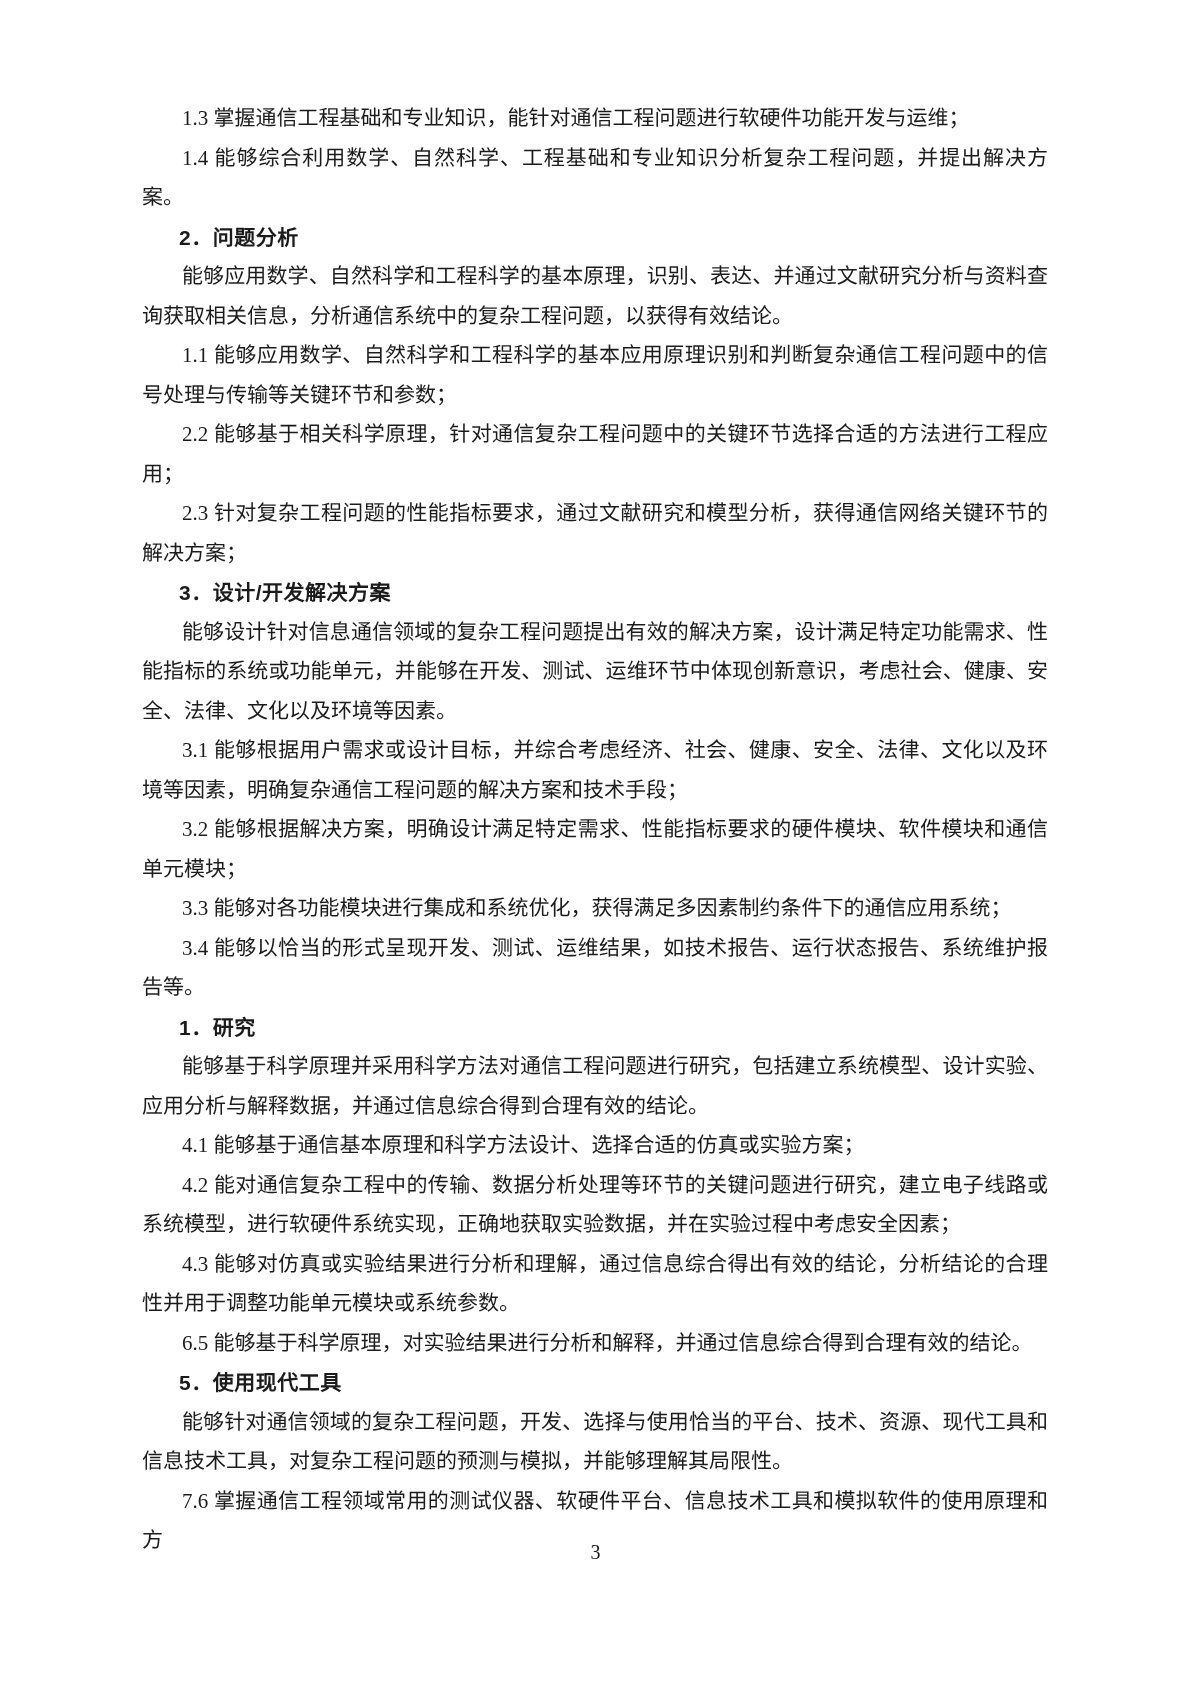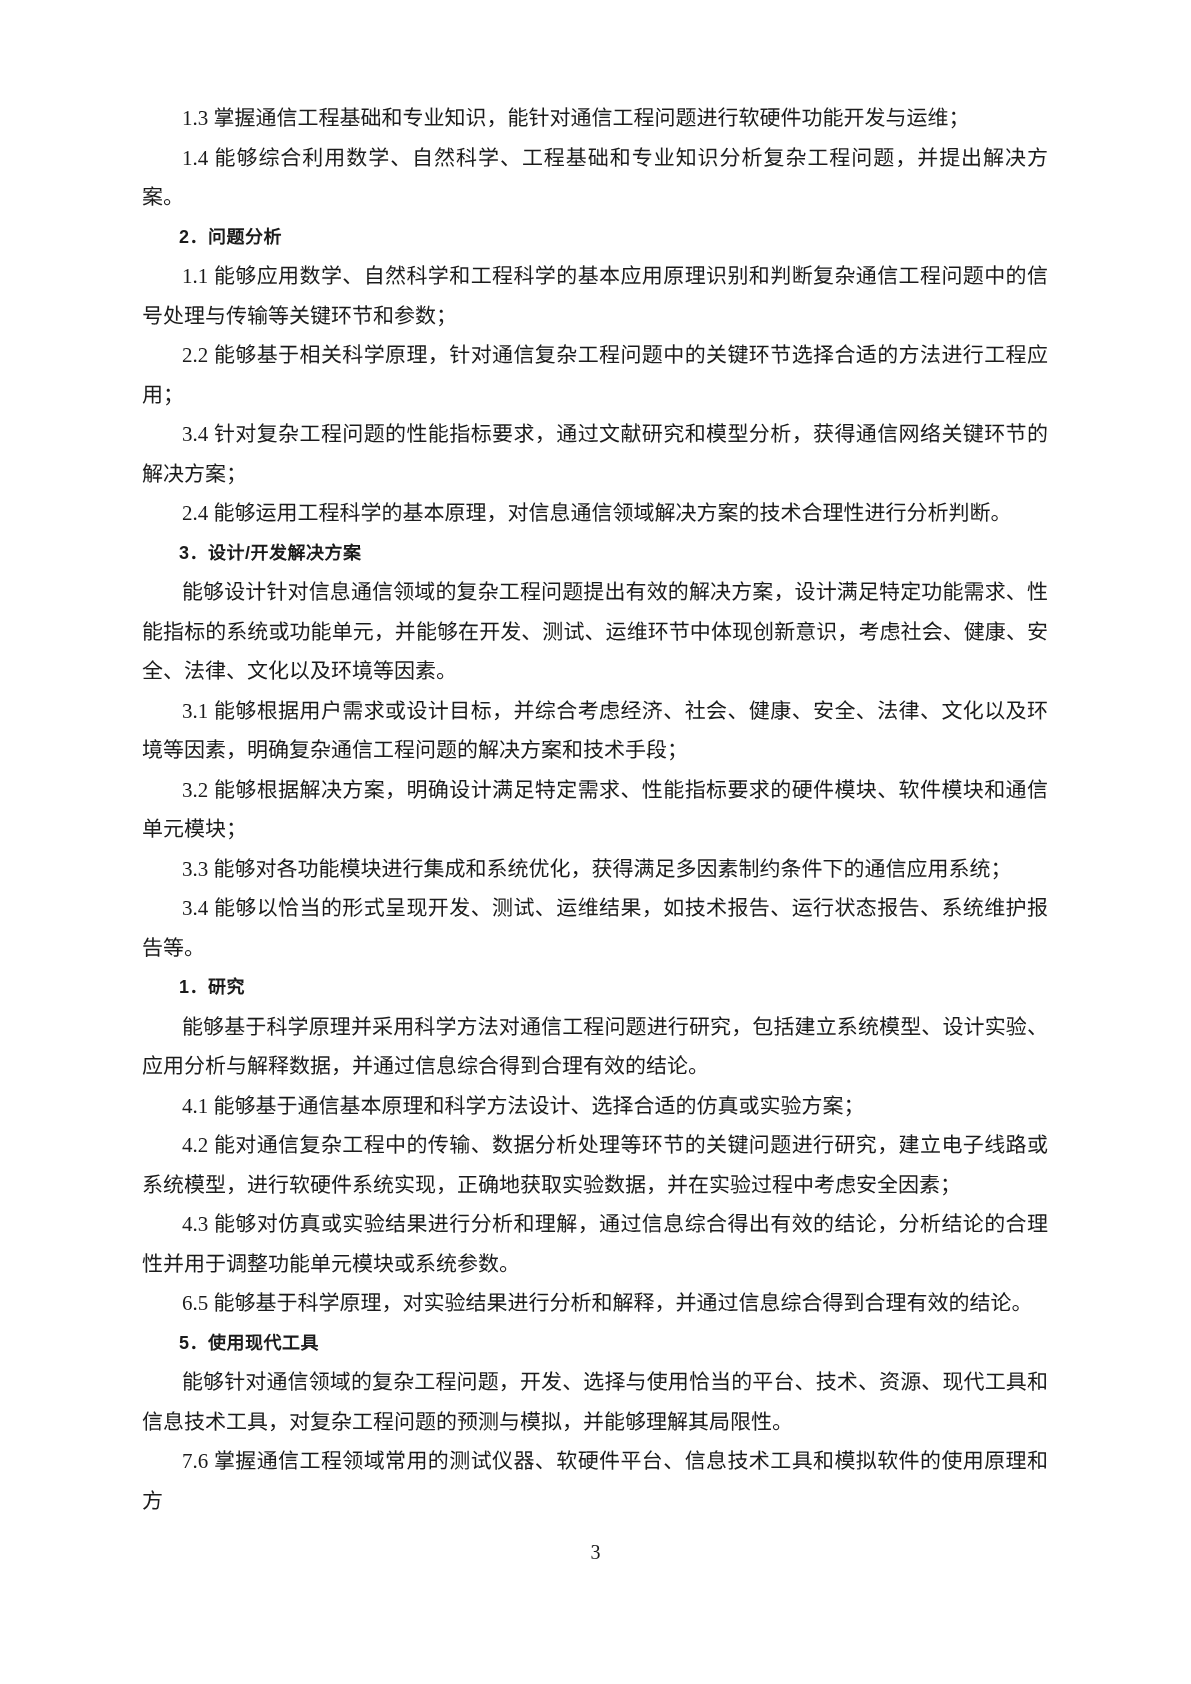--- a/index.html
+++ b/index.html
@@ -28,21 +28,21 @@
     text-justify: inter-ideograph;
   }
   .content p {
     margin: 0;
     padding: 0;
     text-indent: 40px;
   }
   .content h3 {
     margin: 0;
     padding: 0;
-    font-size: 18px;
+    font-size: 21px;
     line-height: 39.5px;
     font-weight: 700;
     text-indent: 37px;
     font-family: "Liberation Sans", "DejaVu Sans", sans-serif;
     letter-spacing: 0.5px;
   }
   .page-number {
     position: absolute;
     top: 1537px;
     left: 0;
@@ -56,24 +56,24 @@
 </head>
 <body>
 
 <div class="page">
   <div class="content">
 
     <p>1.3 掌握通信工程基础和专业知识，能针对通信工程问题进行软硬件功能开发与运维；</p>
     <p>1.4 能够综合利用数学、自然科学、工程基础和专业知识分析复杂工程问题，并提出解决方案。</p>
 
     <h3>2．问题分析</h3>
+    <p>能够应用数学、自然科学和工程科学的基本原理，识别、表达、并通过文献研究分析与资料查询获取相关信息，分析通信系统中的复杂工程问题，以获得有效结论。</p>
     <p>1.1 能够应用数学、自然科学和工程科学的基本应用原理识别和判断复杂通信工程问题中的信号处理与传输等关键环节和参数；</p>
     <p>2.2 能够基于相关科学原理，针对通信复杂工程问题中的关键环节选择合适的方法进行工程应用；</p>
-    <p>3.4 针对复杂工程问题的性能指标要求，通过文献研究和模型分析，获得通信网络关键环节的解决方案；</p>
-    <p>2.4 能够运用工程科学的基本原理，对信息通信领域解决方案的技术合理性进行分析判断。</p>
+    <p>2.3 针对复杂工程问题的性能指标要求，通过文献研究和模型分析，获得通信网络关键环节的解决方案；</p>
 
     <h3>3．设计/开发解决方案</h3>
     <p>能够设计针对信息通信领域的复杂工程问题提出有效的解决方案，设计满足特定功能需求、性能指标的系统或功能单元，并能够在开发、测试、运维环节中体现创新意识，考虑社会、健康、安全、法律、文化以及环境等因素。</p>
     <p>3.1 能够根据用户需求或设计目标，并综合考虑经济、社会、健康、安全、法律、文化以及环境等因素，明确复杂通信工程问题的解决方案和技术手段；</p>
     <p>3.2 能够根据解决方案，明确设计满足特定需求、性能指标要求的硬件模块、软件模块和通信单元模块；</p>
     <p>3.3 能够对各功能模块进行集成和系统优化，获得满足多因素制约条件下的通信应用系统；</p>
     <p>3.4 能够以恰当的形式呈现开发、测试、运维结果，如技术报告、运行状态报告、系统维护报告等。</p>
 
     <h3>1．研究</h3>
     <p>能够基于科学原理并采用科学方法对通信工程问题进行研究，包括建立系统模型、设计实验、应用分析与解释数据，并通过信息综合得到合理有效的结论。</p>

